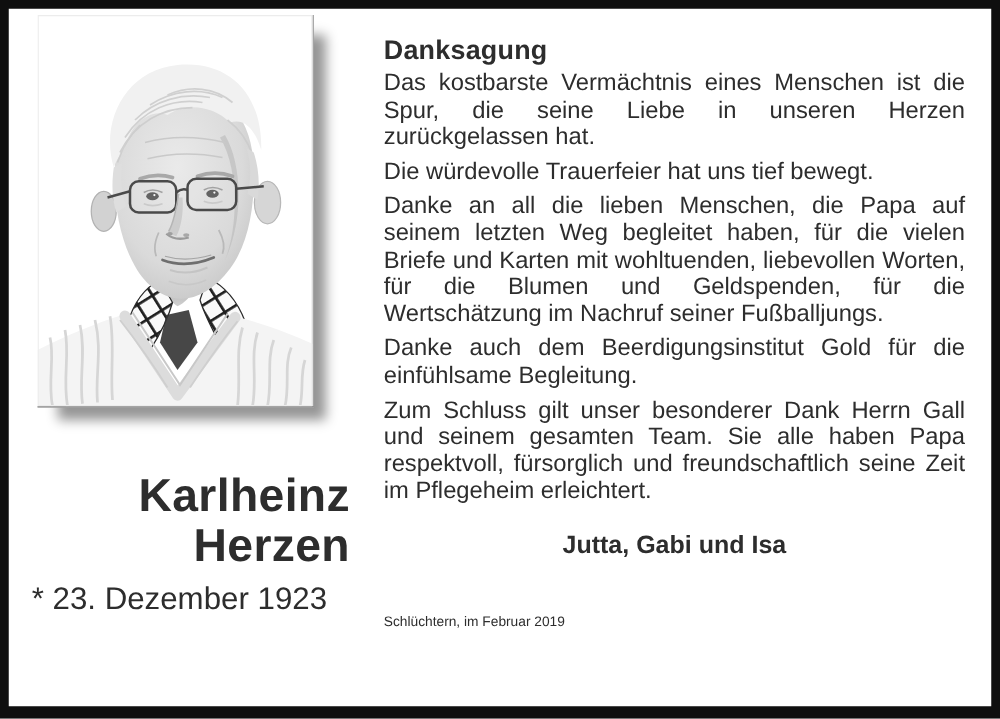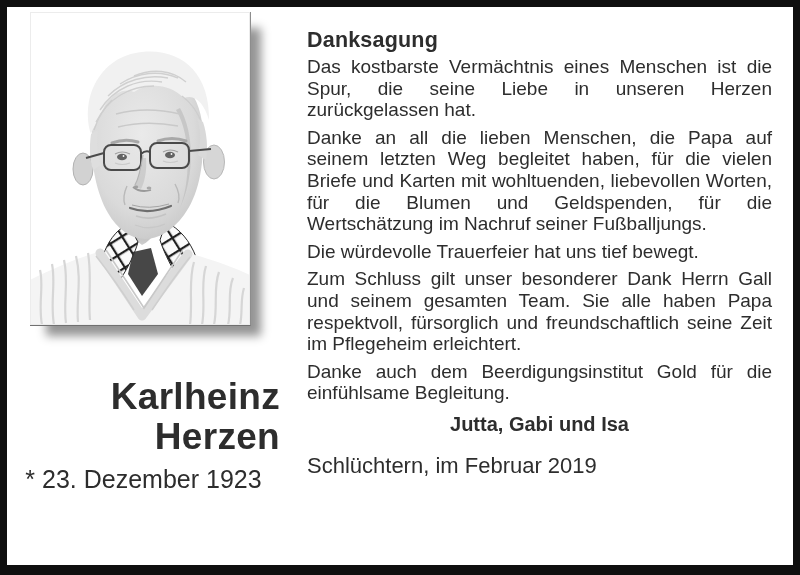--- a/index.html
+++ b/index.html
@@ -49,27 +49,27 @@
     margin:0 0 2px 0;
     font-size:21.5px; line-height:27px; font-weight:bold;
     letter-spacing:0.2px;
   }
   .right p {
     margin:0 0 6px 0;
     font-size:19px; line-height:21.6px;
     text-align:justify;
   }
   .signature {
-    margin-top:8px;
+    margin-top:20px;
     text-align:center; font-weight:bold;
     font-size:20px; line-height:24px;
   }
   .place-date {
-    margin-top:19px;
-    font-size:22px; line-height:21.6px;
+    margin-top:40px;
+    font-size:11px; line-height:21.6px;
   }
 </style>
 </head>
 <body>
 
 <div class="page">
 
   <figure class="photo" role="img" aria-label="Schwarz-weiß-Porträt eines älteren Mannes mit Brille, weißem Haar und hellem Strickpullover über kariertem Hemd">
     <svg viewBox="0 0 220 313" xmlns="http://www.w3.org/2000/svg">
       <defs>
@@ -191,21 +191,21 @@
 
   <div class="name">
     <div>Karlheinz</div>
     <div>Herzen</div>
   </div>
   <div class="vital birth">* 23. Dezember 1923</div>
 
   <div class="right">
     <h1 class="heading">Danksagung</h1>
     <p>Das kostbarste Vermächtnis eines Menschen ist die Spur, die seine Liebe in unseren Herzen zurückgelassen hat.</p>
+    <p>Die würdevolle Trauerfeier hat uns tief bewegt.</p>
     <p>Danke an all die lieben Menschen, die Papa auf seinem letzten Weg begleitet haben, für die vielen Briefe und Karten mit wohltuenden, liebevollen Worten, für die Blumen und Geldspenden, für die Wertschätzung im Nachruf seiner Fußballjungs.</p>
-    <p>Die würdevolle Trauerfeier hat uns tief bewegt.</p>
+    <p>Danke auch dem Beerdigungsinstitut Gold für die einfühlsame Begleitung.</p>
     <p>Zum Schluss gilt unser besonderer Dank Herrn Gall und seinem gesamten Team. Sie alle haben Papa respektvoll, fürsorglich und freundschaftlich seine Zeit im Pflegeheim erleichtert.</p>
-    <p>Danke auch dem Beerdigungsinstitut Gold für die einfühlsame Begleitung.</p>
     <div class="signature">Jutta, Gabi und Isa</div>
     <div class="place-date">Schlüchtern, im Februar 2019</div>
   </div>
 
 </div>
 
 </body></html>

